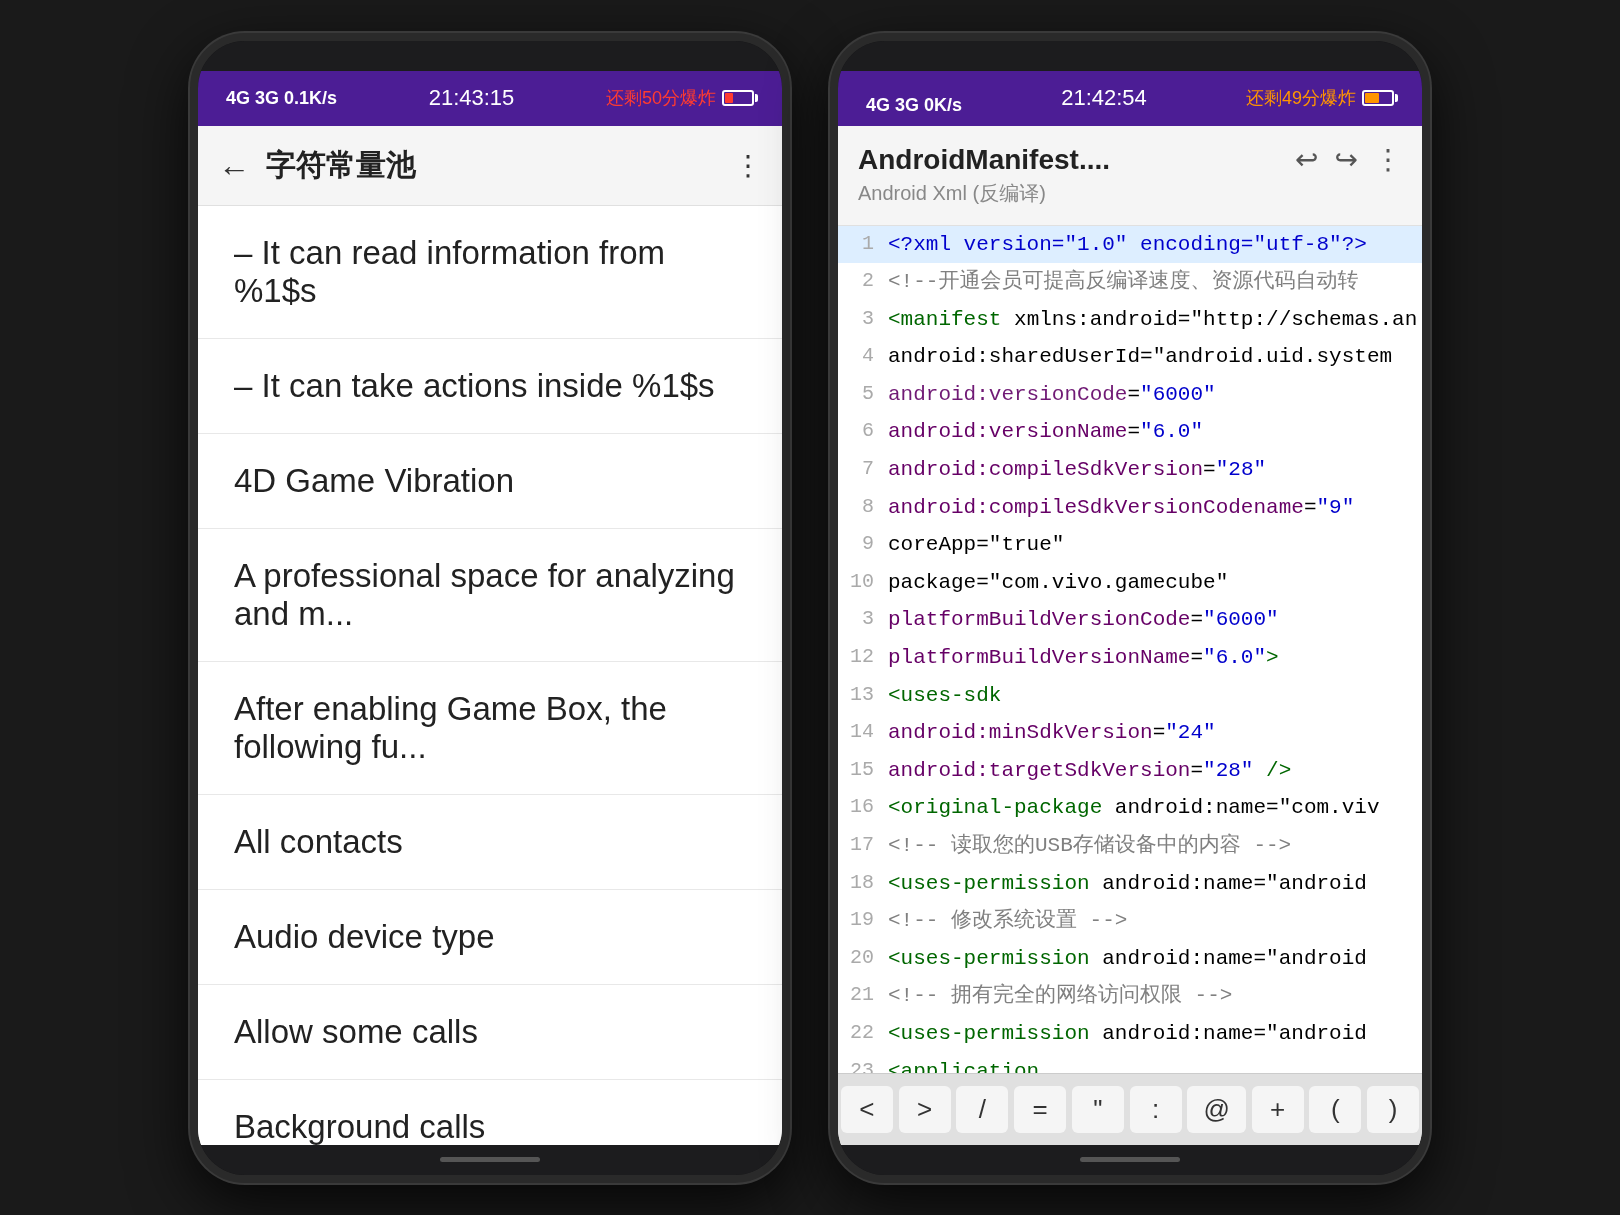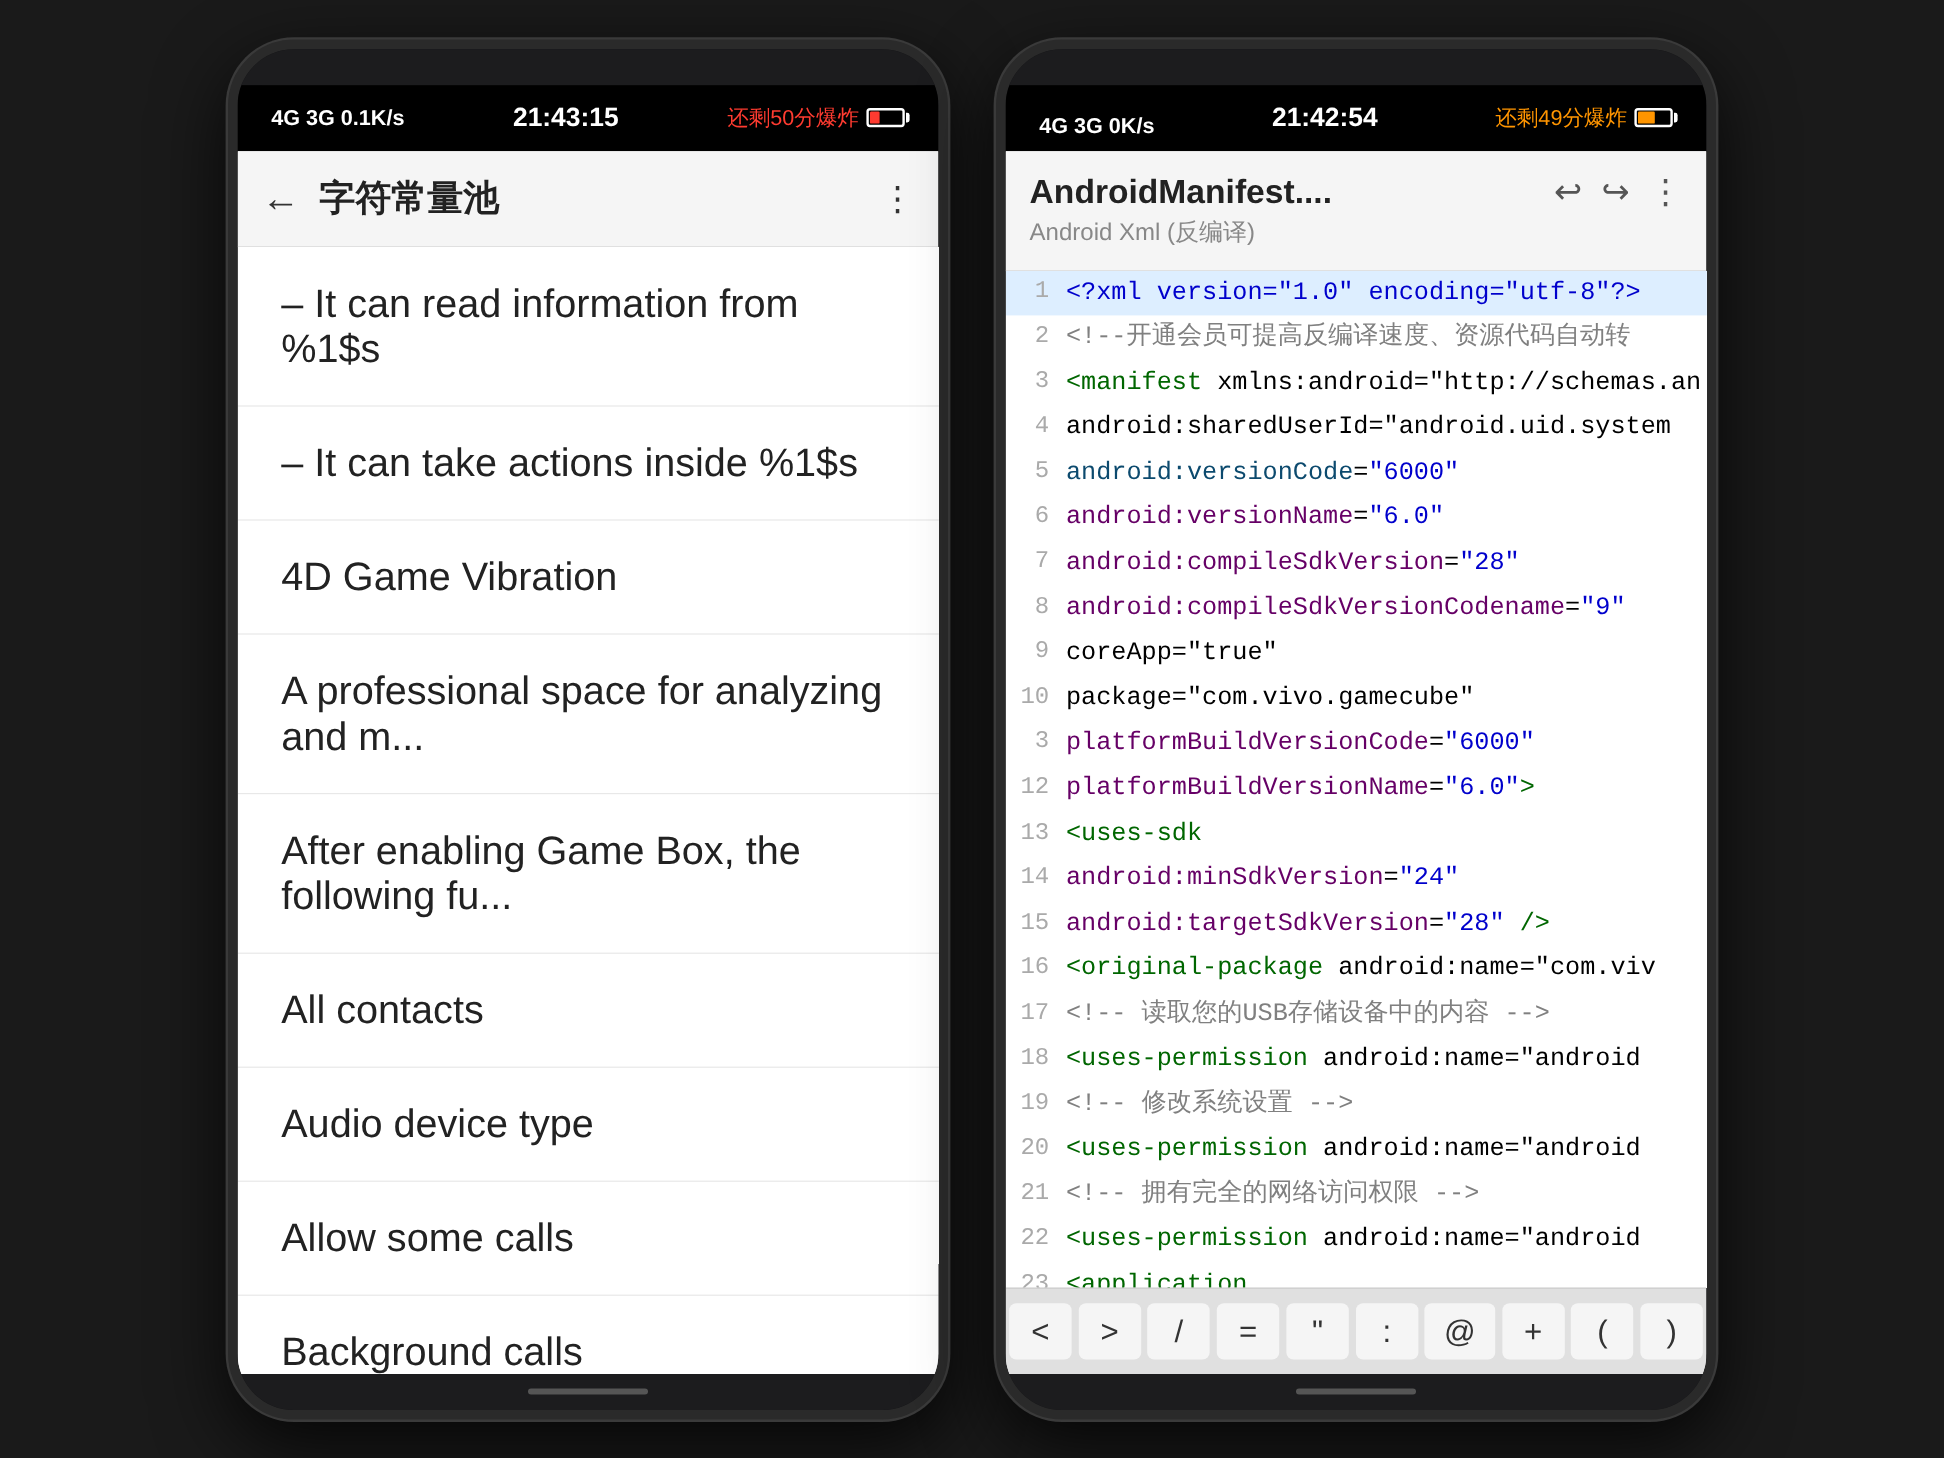--- a/index.html
+++ b/index.html
@@ -47,38 +47,38 @@
       top: 220px;
       width: 8px;
       height: 90px;
       background: #2a2a2a;
       border-radius: 0 4px 4px 0;
     }
 
     
     .status-bar {
       height: 55px;
-      background: #000000;
+      background: #4c1d95;
       display: flex;
       align-items: center;
       justify-content: space-between;
       padding: 0 28px;
       flex-shrink: 0;
     }
     .status-left {
       display: flex;
       align-items: center;
       gap: 4px;
       font-size: 22px;
       font-weight: 600;
       color: #fff;
     }
     .status-center {
       font-size: 22px;
-      font-weight: 700;
+      font-weight: 400;
       color: #fff;
     }
     .status-right {
       display: flex;
       align-items: center;
       gap: 6px;
       font-size: 20px;
       color: #fff;
     }
     .battery-icon {
@@ -360,21 +360,21 @@
         <div class="xml-line">
           <span class="line-num">3</span>
           <span class="line-content"><span style="color:#006600;margin-top:32px;">&lt;manifest</span>  xmlns:android="http://schemas.an</span>
         </div>
         <div class="xml-line">
           <span class="line-num">4</span>
           <span class="line-content">    android:sharedUserId="android.uid.system</span>
         </div>
         <div class="xml-line">
           <span class="line-num">5</span>
-          <span class="line-content">    <span style="color:#0c4a6e;">android:versionCode</span>=<span style="color:#0000cc;">"6000"</span></span>
+          <span class="line-content">    <span style="color:#701a75;">android:versionCode</span>=<span style="color:#0000cc;">"6000"</span></span>
         </div>
         <div class="xml-line">
           <span class="line-num">6</span>
           <span class="line-content">    <span style="color:#660066;">android:versionName</span>=<span style="color:#0000cc;">"6.0"</span></span>
         </div>
         <div class="xml-line">
           <span class="line-num">7</span>
           <span class="line-content">    <span style="color:#660066;">android:compileSdkVersion</span>=<span style="color:#0000cc;">"28"</span></span>
         </div>
         <div class="xml-line">

